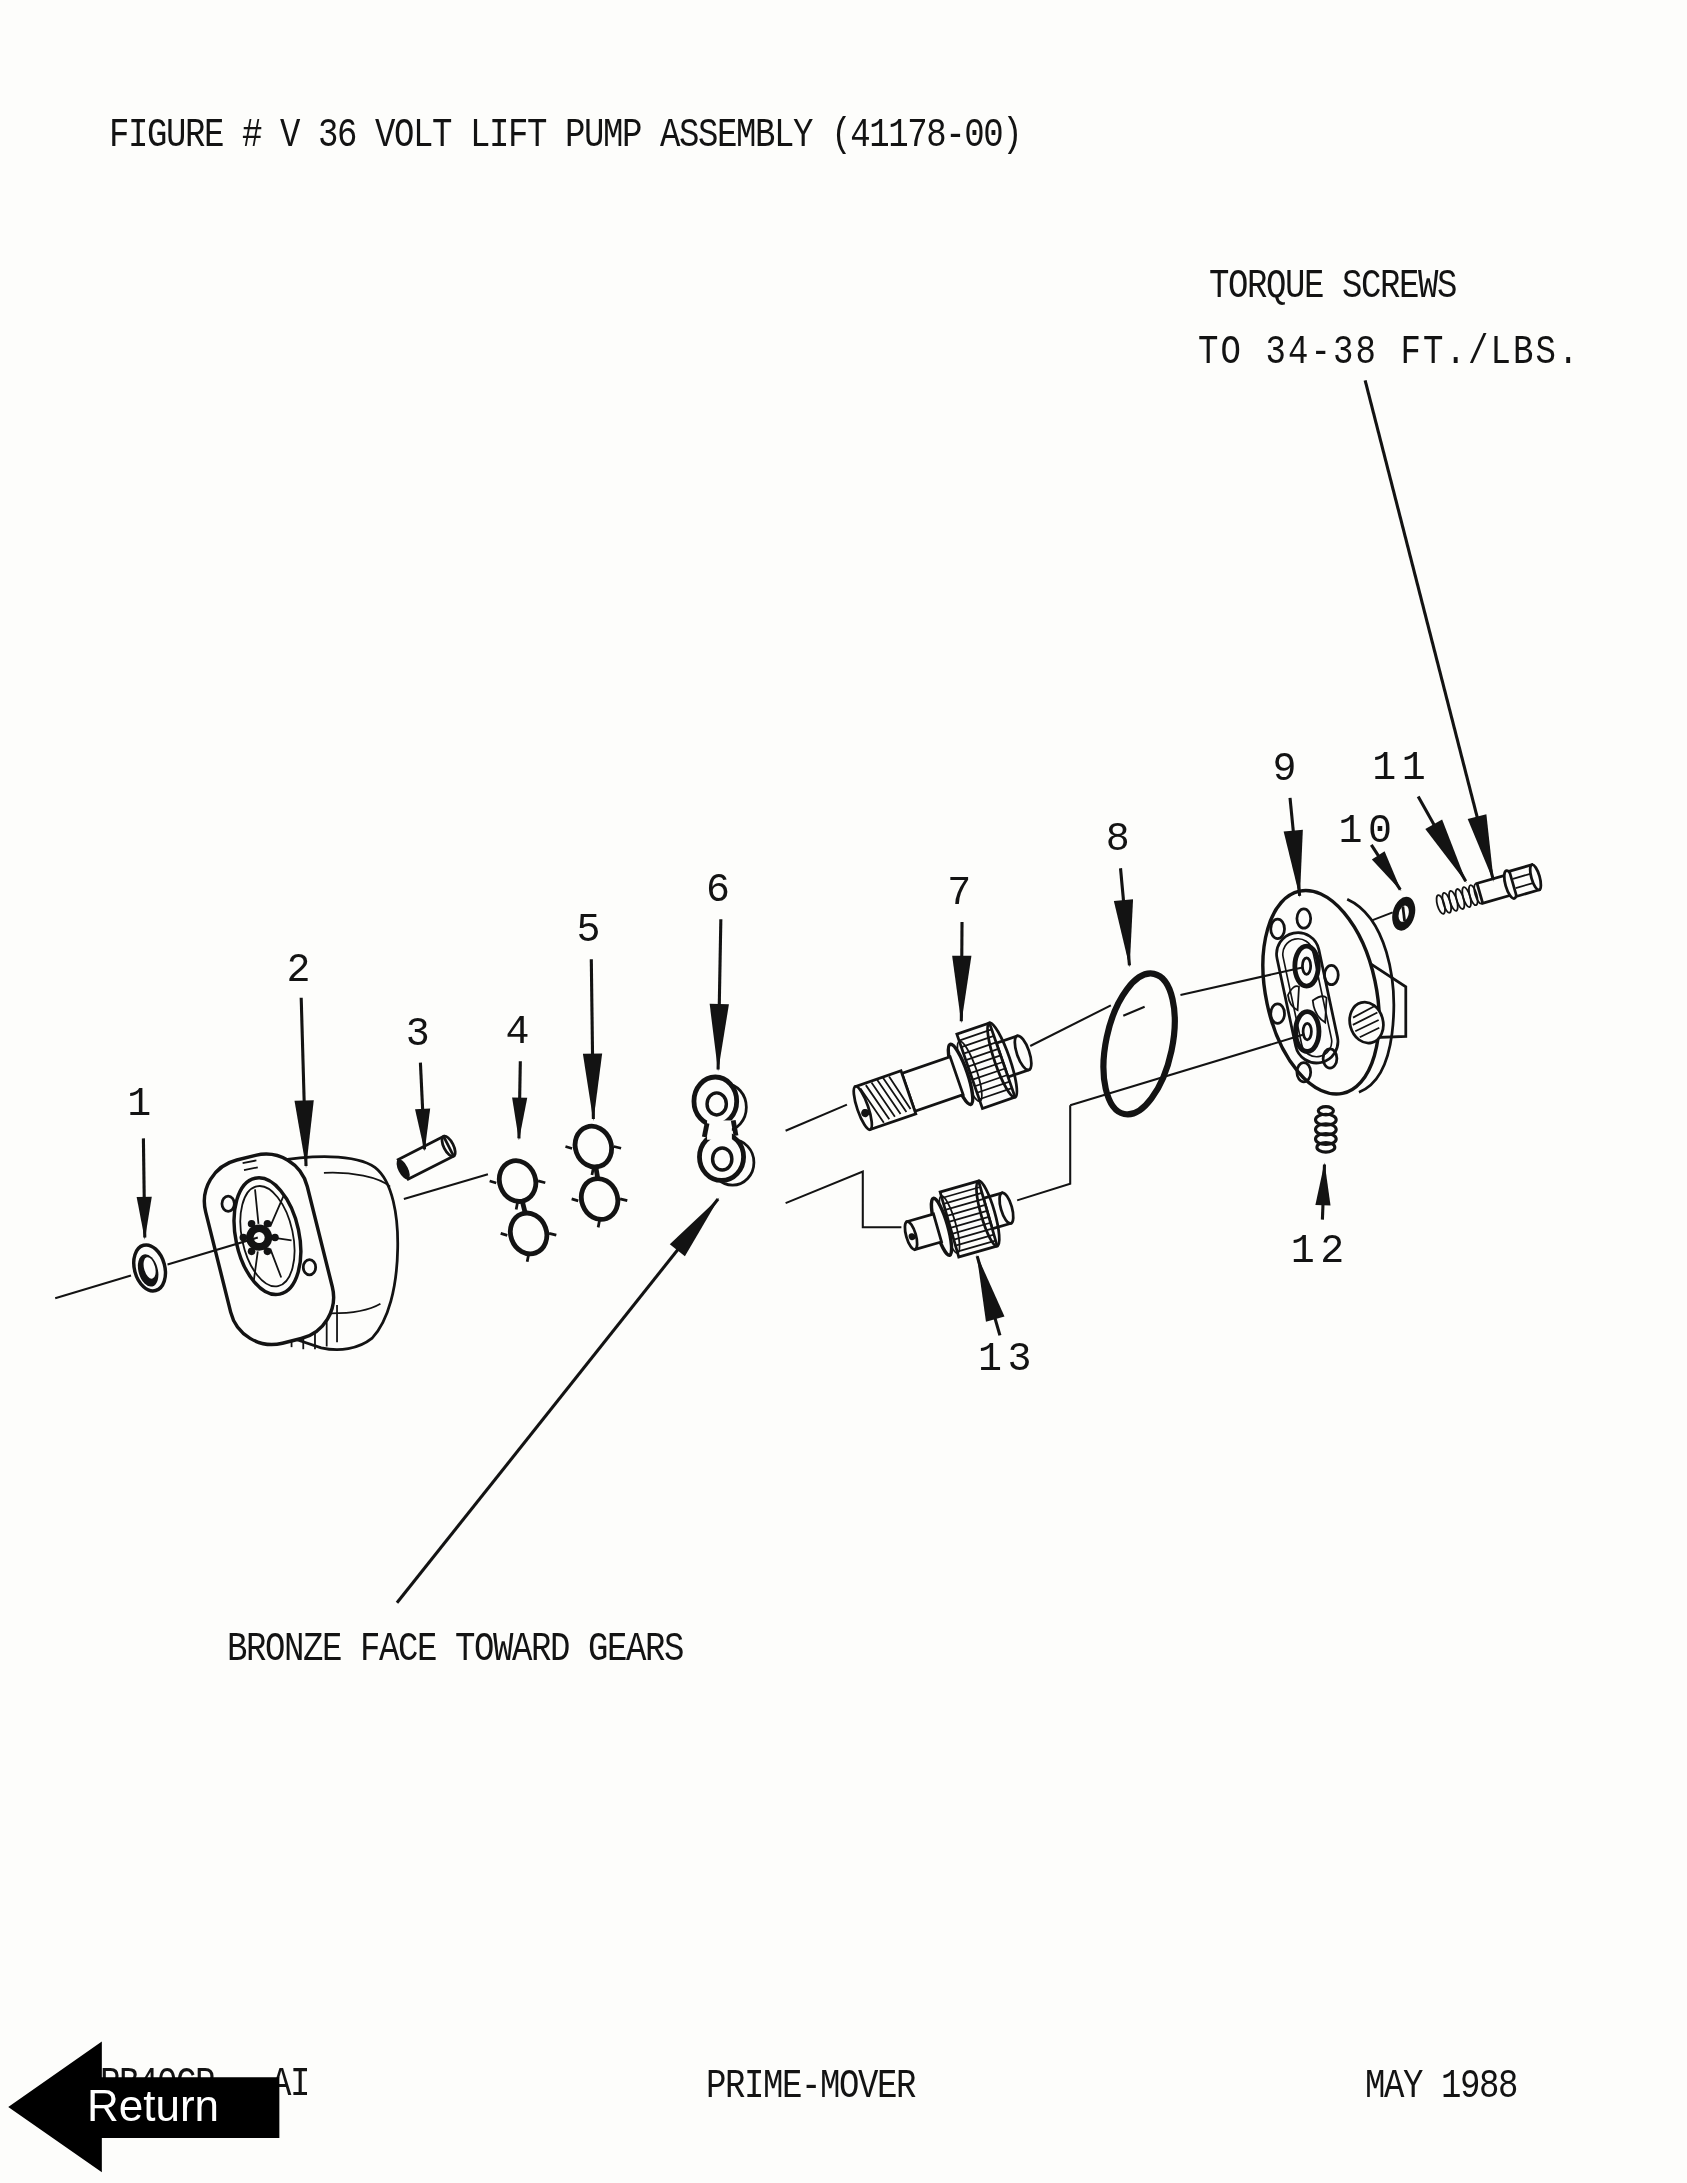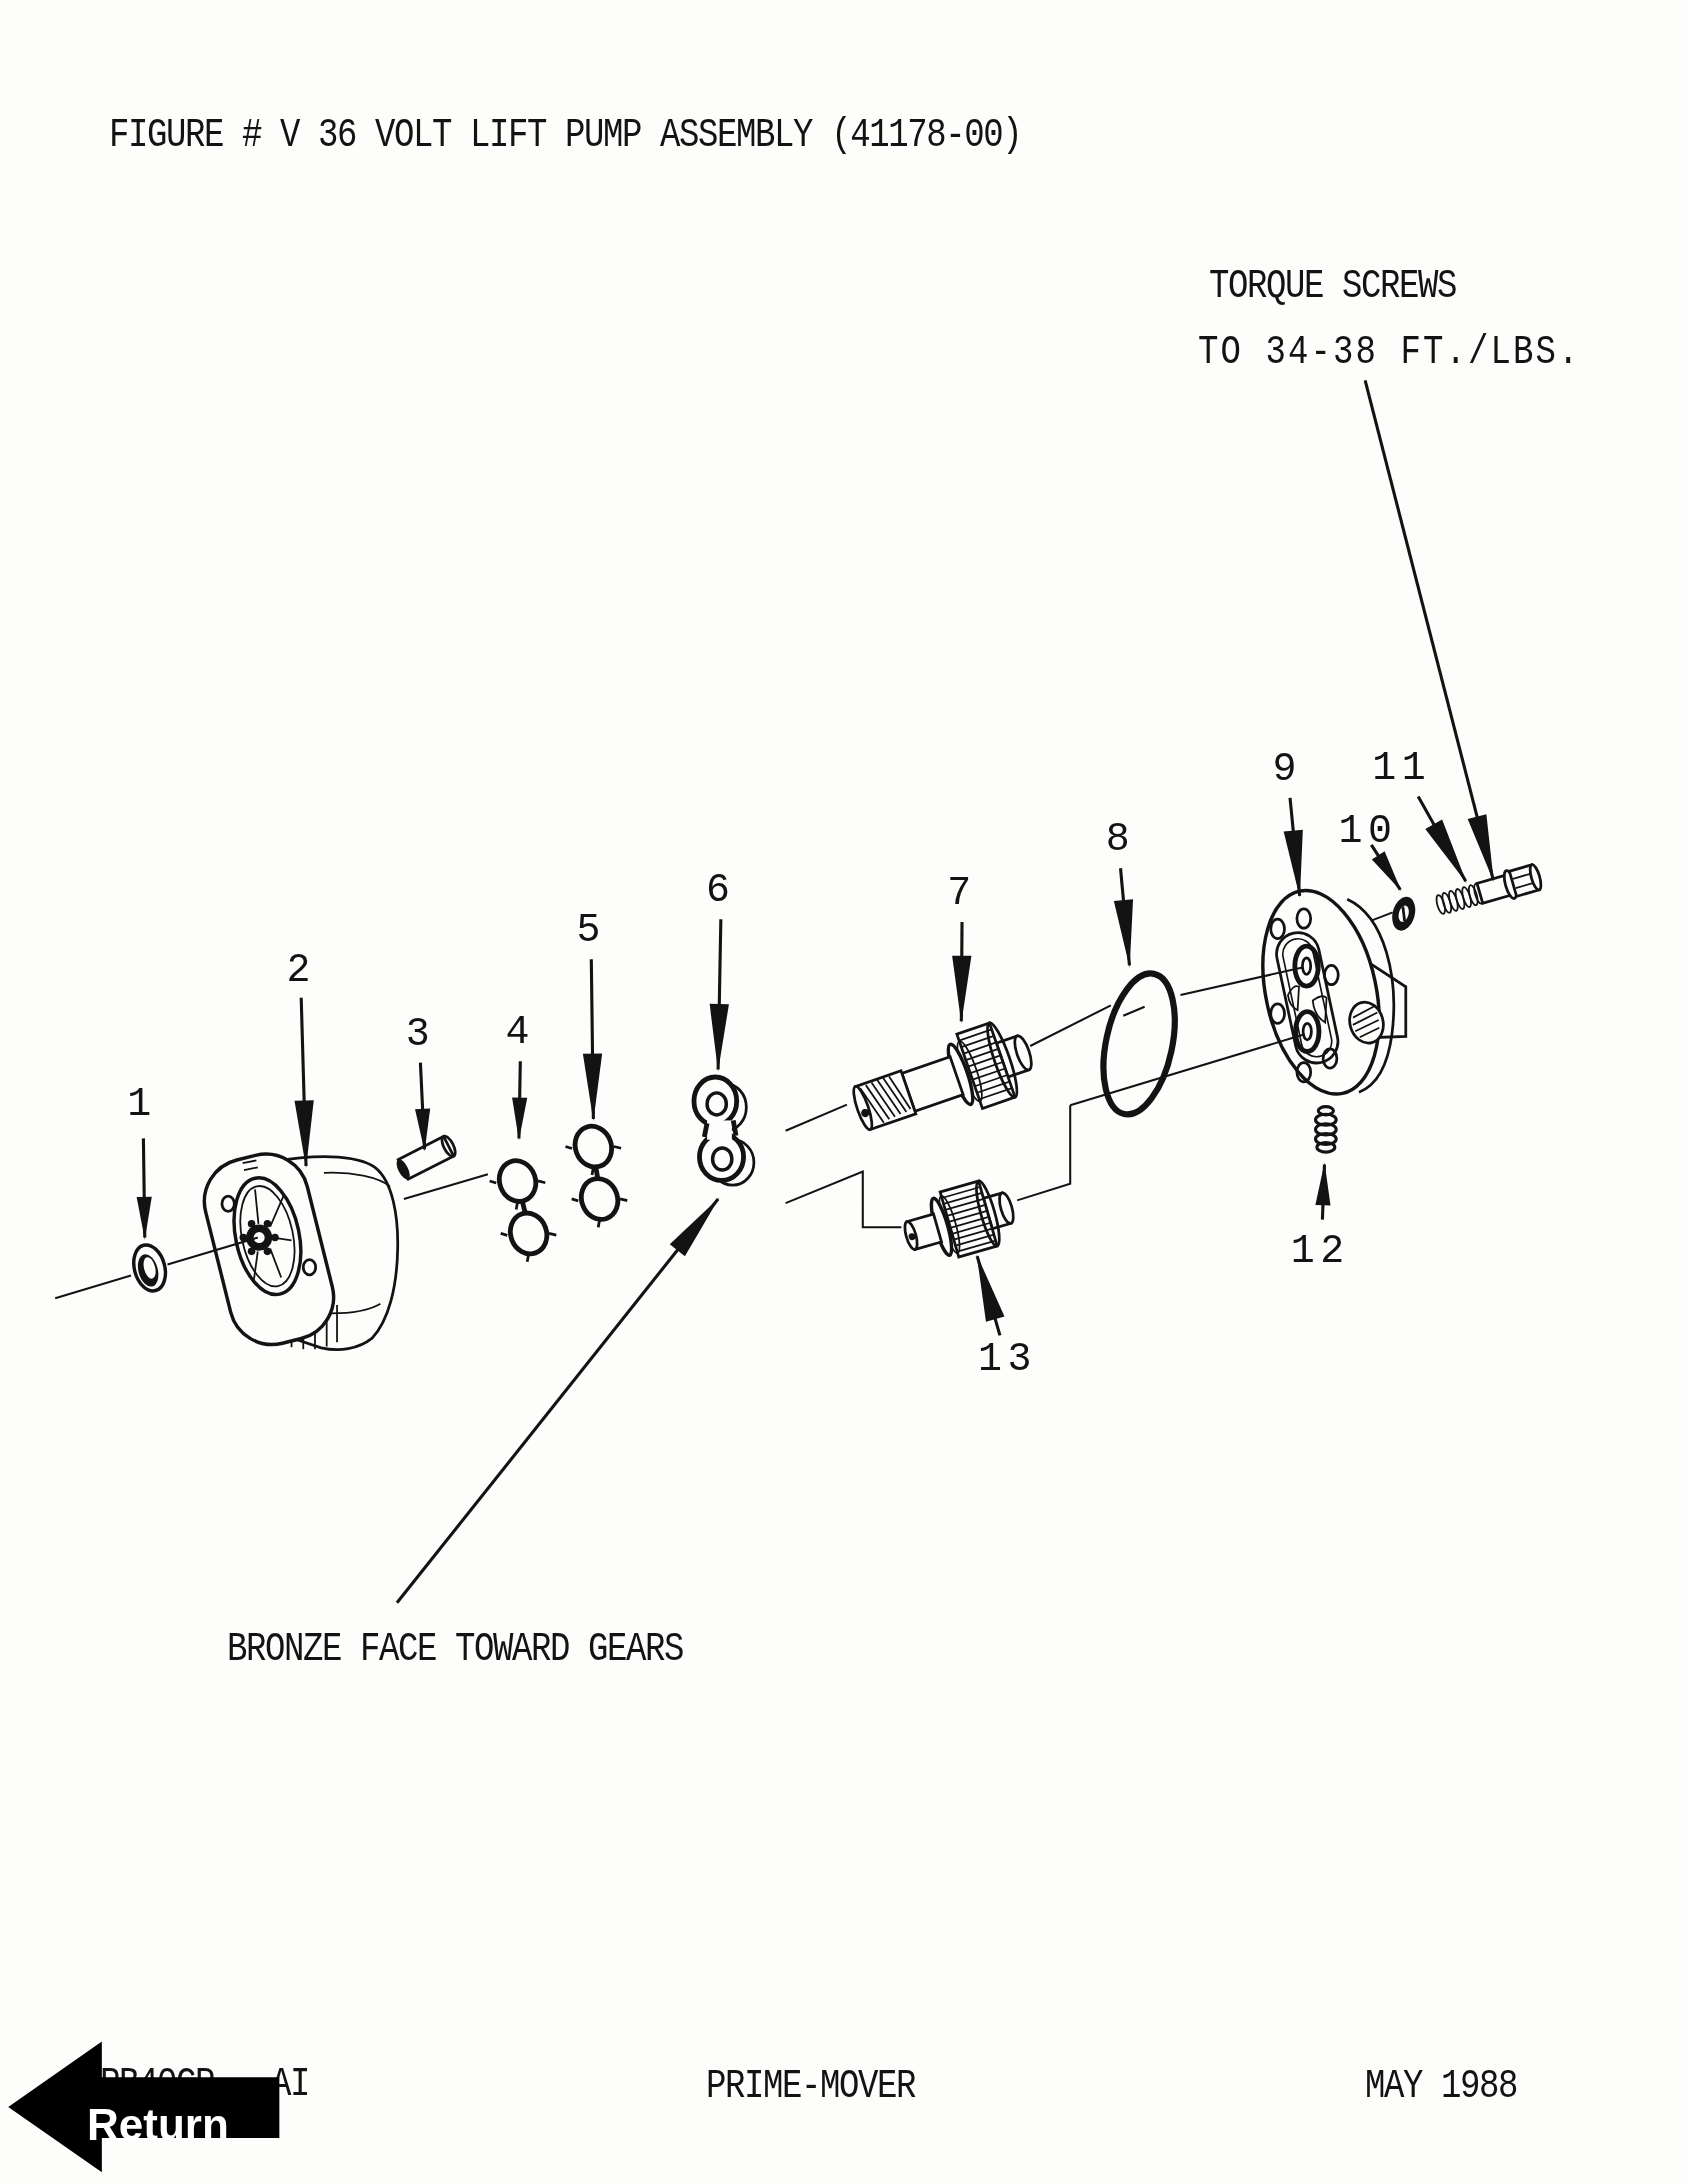--- a/index.html
+++ b/index.html
@@ -40,23 +40,23 @@
     letter-spacing:8px;
     fill:var(--ink);
     text-anchor:middle;
   }
   .return-btn{
     position:absolute;left:0;top:2040px;width:289px;height:138px;
     border:none;background:transparent;padding:0;cursor:pointer;
   }
   .return-btn svg{position:absolute;left:0;top:0;}
   .return-label{
-    position:absolute;left:87px;top:63px;
+    position:absolute;left:87px;top:44px;
     font-family:"Liberation Sans", sans-serif;
-    font-weight:bold;font-size:44px;color:#ffffff;
+    font-weight:normal;font-size:44px;color:#ffffff;
     line-height:44px;
   }
   .footer-text{z-index:1;}
   .return-btn{z-index:2;}
 </style>
 </head>
 <body>
 
 <div class="page">
 

